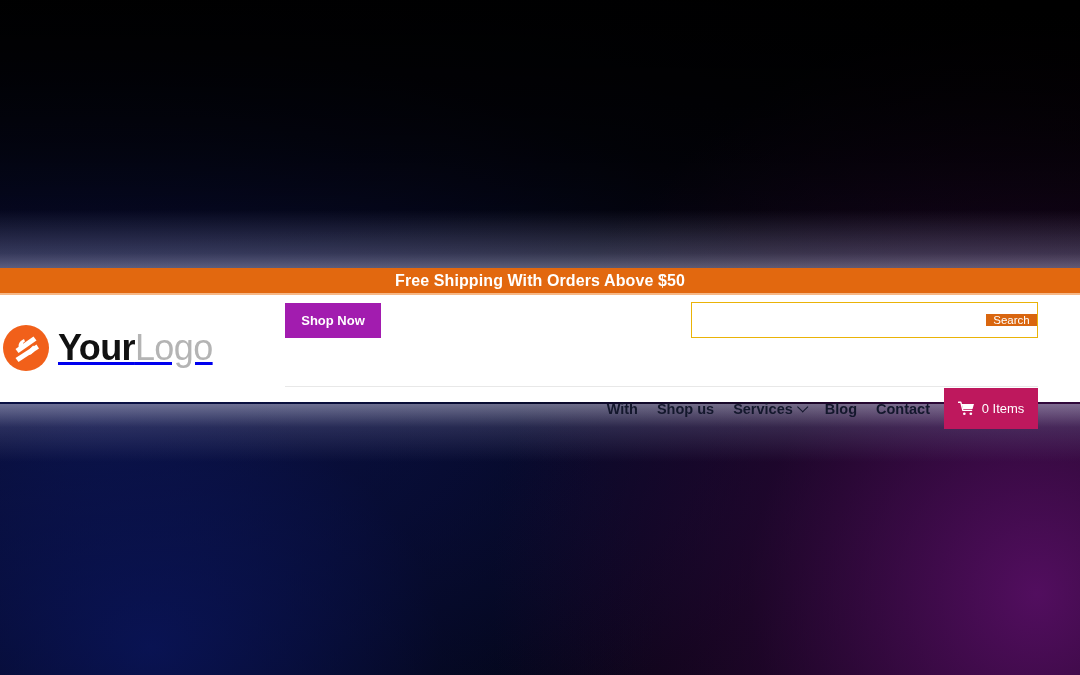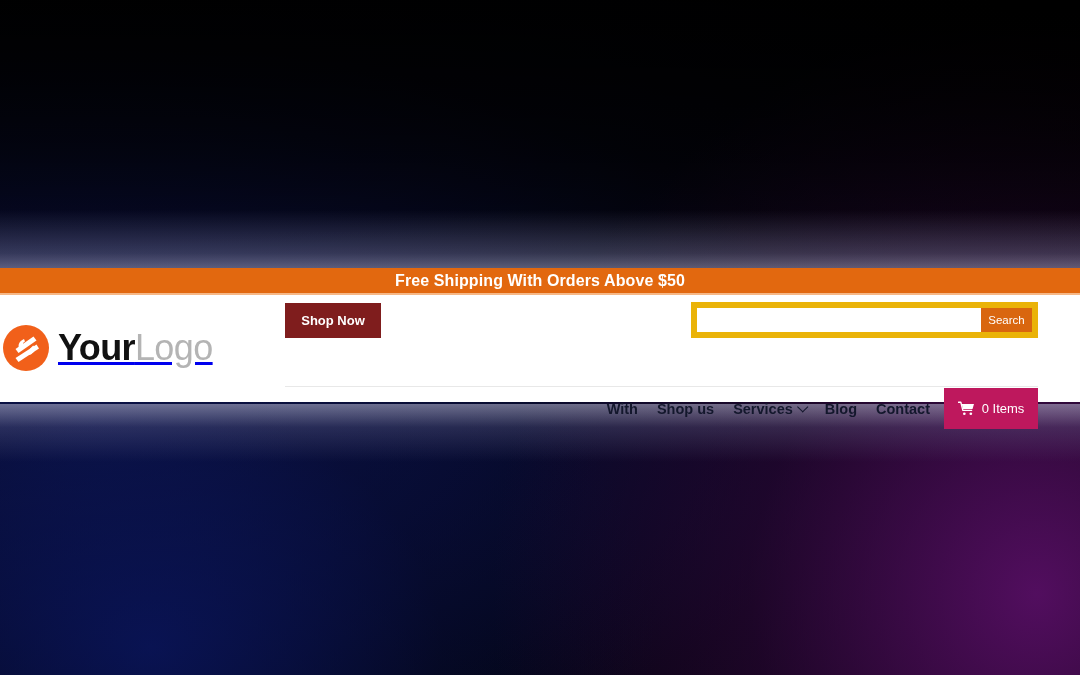--- a/index.html
+++ b/index.html
@@ -91,38 +91,39 @@
     white-space:nowrap;
   }
   .logo-your { color:#111111; }
   .logo-logo { color:#b4b4b4; font-weight:normal; }
 
   
   .shop-now {
     position:absolute;
     left:285px; top:8px;
     width:96px; height:35px;
-    background:#7f1d1d;
+    background:#a21caf;
     color:#ffffff;
     border:0;
     font-family:"Liberation Sans", sans-serif;
     font-size:13px;
     font-weight:bold;
     cursor:pointer;
     display:flex; align-items:center; justify-content:center;
   }
 
   
   .search-wrap {
     position:absolute;
     right:42px; top:7px;
     width:347px; height:36px;
     display:flex;
-    border:6px solid #eab308;
-    background:#ffffff;
+    border:1px solid #eab308;
+    background:#ffffff;
+    align-items:center;
   }
   .search-input {
     flex:1;
     border:0;
     outline:none;
     padding:0 8px;
     font-family:"Liberation Sans", sans-serif;
     font-size:13px;
     color:#333;
     background:#ffffff;

